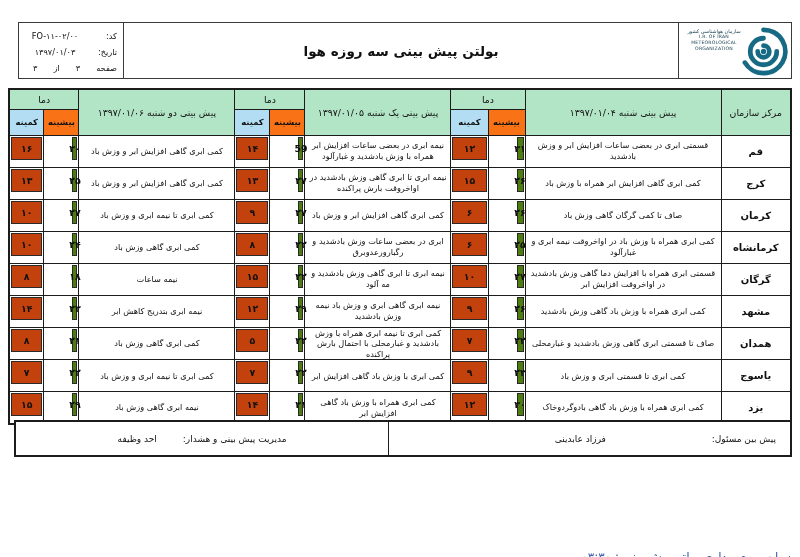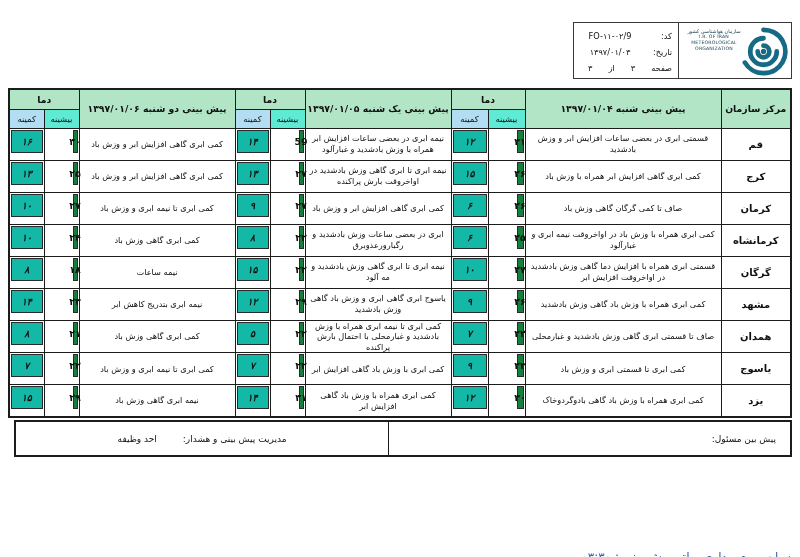--- a/index.html
+++ b/index.html
@@ -18,34 +18,34 @@
   .info-box{width:106px;padding:5px 6px 0 4px;font-size:8.2px;}
   .info-line{display:flex;align-items:center;height:16px;}
   .info-line .lbl{width:30px;}
   .info-line .val{flex:1;text-align:center;}
   .ltr{direction:ltr;unicode-bidi:embed;}
   .page-line{display:flex;justify-content:space-between;padding-left:10px;height:16px;align-items:center;}
 
   table.fc{position:absolute;top:88px;right:8px;border-collapse:collapse;table-layout:fixed;
            width:784px;border:2px solid #1c1c1c;}
   table.fc th,table.fc td{border:1px solid #1c1c1c;box-sizing:border-box;}
-  .h-green{background:#b2e4c6;font-weight:bold;font-size:9.3px;}
+  .h-green{background:#b2e4c6;font-weight:normal;font-size:9.3px;}
   thead tr.r1 th{height:20px;}
-  thead tr.r2 th{height:19px;font-size:8.4px;font-weight:normal;}
-  .h-max{background:#5eead4;}
+  thead tr.r2 th{height:26px;font-size:8.4px;font-weight:bold;}
+  .h-max{background:#f97316;}
   .h-min{background:#b3ddf2;}
   tbody td{height:32px;background:#fff;}
   td.prov{font-size:10px;font-weight:bold;text-align:center;}
   td.fc-txt{font-size:8.2px;text-align:center;padding:0 3px;line-height:1.3;}
   td.tv{vertical-align:top;padding:0;}
   .temp-box{height:21px;margin:1px 1px 0 1px;border:1.4px solid #2a2a2a;
             display:flex;align-items:center;justify-content:center;
             font-size:9.4px;font-weight:bold;}
-  .temp-box.max{background:#15803d;margin-left:28px;}
-  .temp-box.min{background:#14b8a6;font-style:italic;}
+  .temp-box.max{background:#4d7c0f;margin-left:28px;}
+  .temp-box.min{background:#c2410c;}
 
   .sig{position:absolute;top:420px;right:8px;left:14px;height:33px;border:2px solid #1c1c1c;
        display:flex;background:#fff;}
   .sig-cell{display:flex;align-items:center;font-size:9px;box-sizing:border-box;}
   .sig-right{flex:1.04;border-left:1.5px solid #1c1c1c;padding-right:14px;}
   .sig-right .name{flex:1;text-align:center;padding-left:60px;}
   .sig-left{flex:1;justify-content:center;gap:26px;}
   .mci{position:absolute;left:40px;top:543px;font-size:7.5px;font-weight:bold;direction:ltr;color:#000;margin-top:25px;}
   .note{position:absolute;right:9px;top:550px;font-size:12px;color:#3a5fae;}
 </style>
@@ -62,24 +62,27 @@
     </div>
     <svg class="logo-spiral" width="53" height="53" viewBox="0 0 100 100">
       <g fill="none" stroke="#166a84" stroke-width="9" stroke-linecap="round">
         <path d="M50 9 A41 41 0 1 1 15 71"></path>
         <path d="M50 25 A25 25 0 1 0 75 50"></path>
         <path d="M50 39 A11 11 0 1 1 39 50"></path>
       </g>
       <circle cx="50" cy="50" r="5" fill="#166a84"></circle>
     </svg>
   </div>
+  <div class="hbox title-box">
+    <span class="title">بولتن پیش بینی سه روزه هوا</span>
+  </div>
   <div class="hbox info-box">
     <div class="info-line">
       <span class="lbl">کد:</span>
-      <span class="val ltr">FO-۱۱-۰۲/9</span>
+      <span class="val ltr">FO-۱۱-۰۲/۰۰</span>
     </div>
     <div class="info-line">
       <span class="lbl">تاریخ:</span>
       <span class="val">۱۳۹۷/۰۱/۰۳</span>
     </div>
     <div class="page-line">
       <span>صفحه</span>
       <span>۳</span>
       <span>از</span>
       <span>۳</span>
@@ -247,21 +250,21 @@
 
   <tr>
     <td class="prov">مشهد</td>
     <td class="fc-txt">کمی ابری همراه با وزش باد گاهی وزش بادشدید</td>
     <td class="tv">
           <div class="temp-box max">۲۶</div>
         </td>
     <td class="tv">
           <div class="temp-box min">۹</div>
         </td>
-    <td class="fc-txt">یاسوج ابری گاهی ابری و وزش باد گاهی وزش بادشدید</td>
+    <td class="fc-txt">نیمه ابری گاهی ابری و وزش باد نیمه وزش بادشدید</td>
     <td class="tv">
           <div class="temp-box max">۲۹</div>
         </td>
     <td class="tv">
           <div class="temp-box min">۱۲</div>
         </td>
     <td class="fc-txt">نیمه ابری بتدریج کاهش ابر</td>
     <td class="tv">
           <div class="temp-box max">۲۳</div>
         </td>
@@ -343,20 +346,21 @@
     <td class="tv">
           <div class="temp-box min">۱۵</div>
         </td>
   </tr>
 </tbody>
 </table>
 
 <div class="sig">
   <div class="sig-cell sig-right">
     <span class="lbl">پیش بین مسئول:</span>
+    <span class="name">فرزاد عابدینی</span>
   </div>
   <div class="sig-cell sig-left">
     <span class="lbl">مدیریت پیش بینی و هشدار:</span>
     <span class="name">احد وظیفه</span>
   </div>
 </div>
 
 <div class="mci">MCI System</div>
 <div class="note">زمان بهره برداری بولتن پیش بینی : ۰۳:۳۰</div>
 

